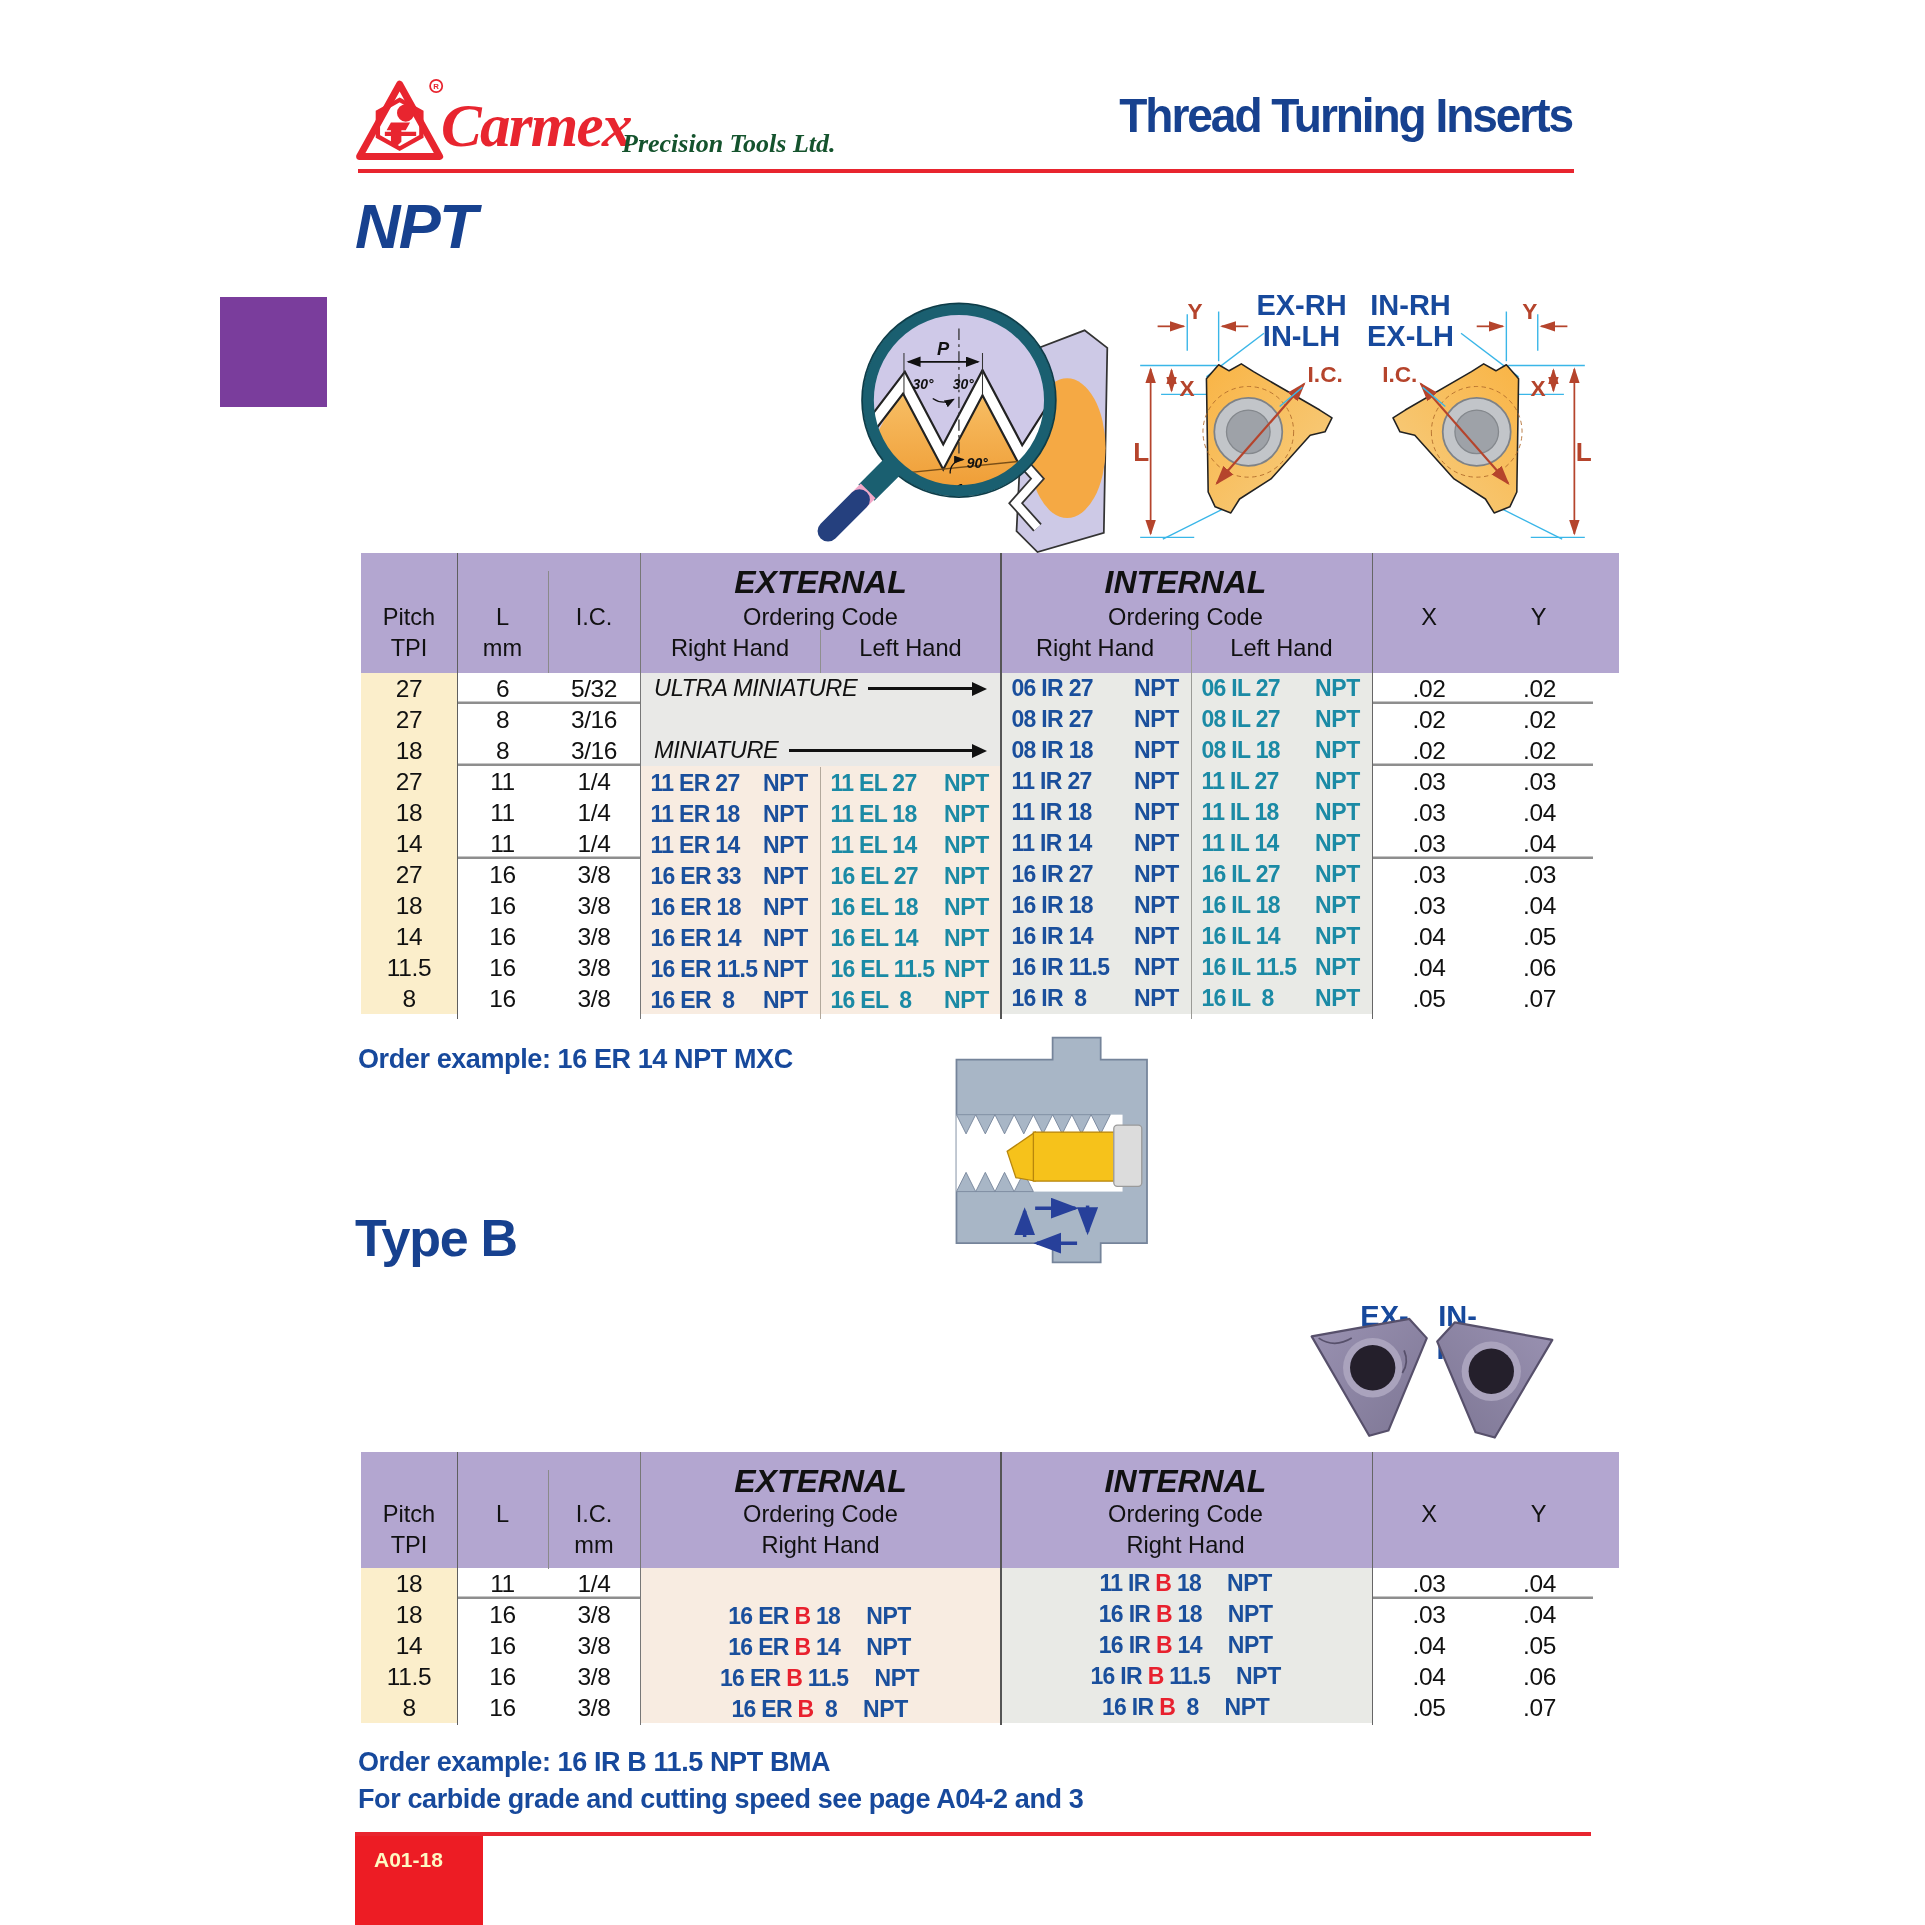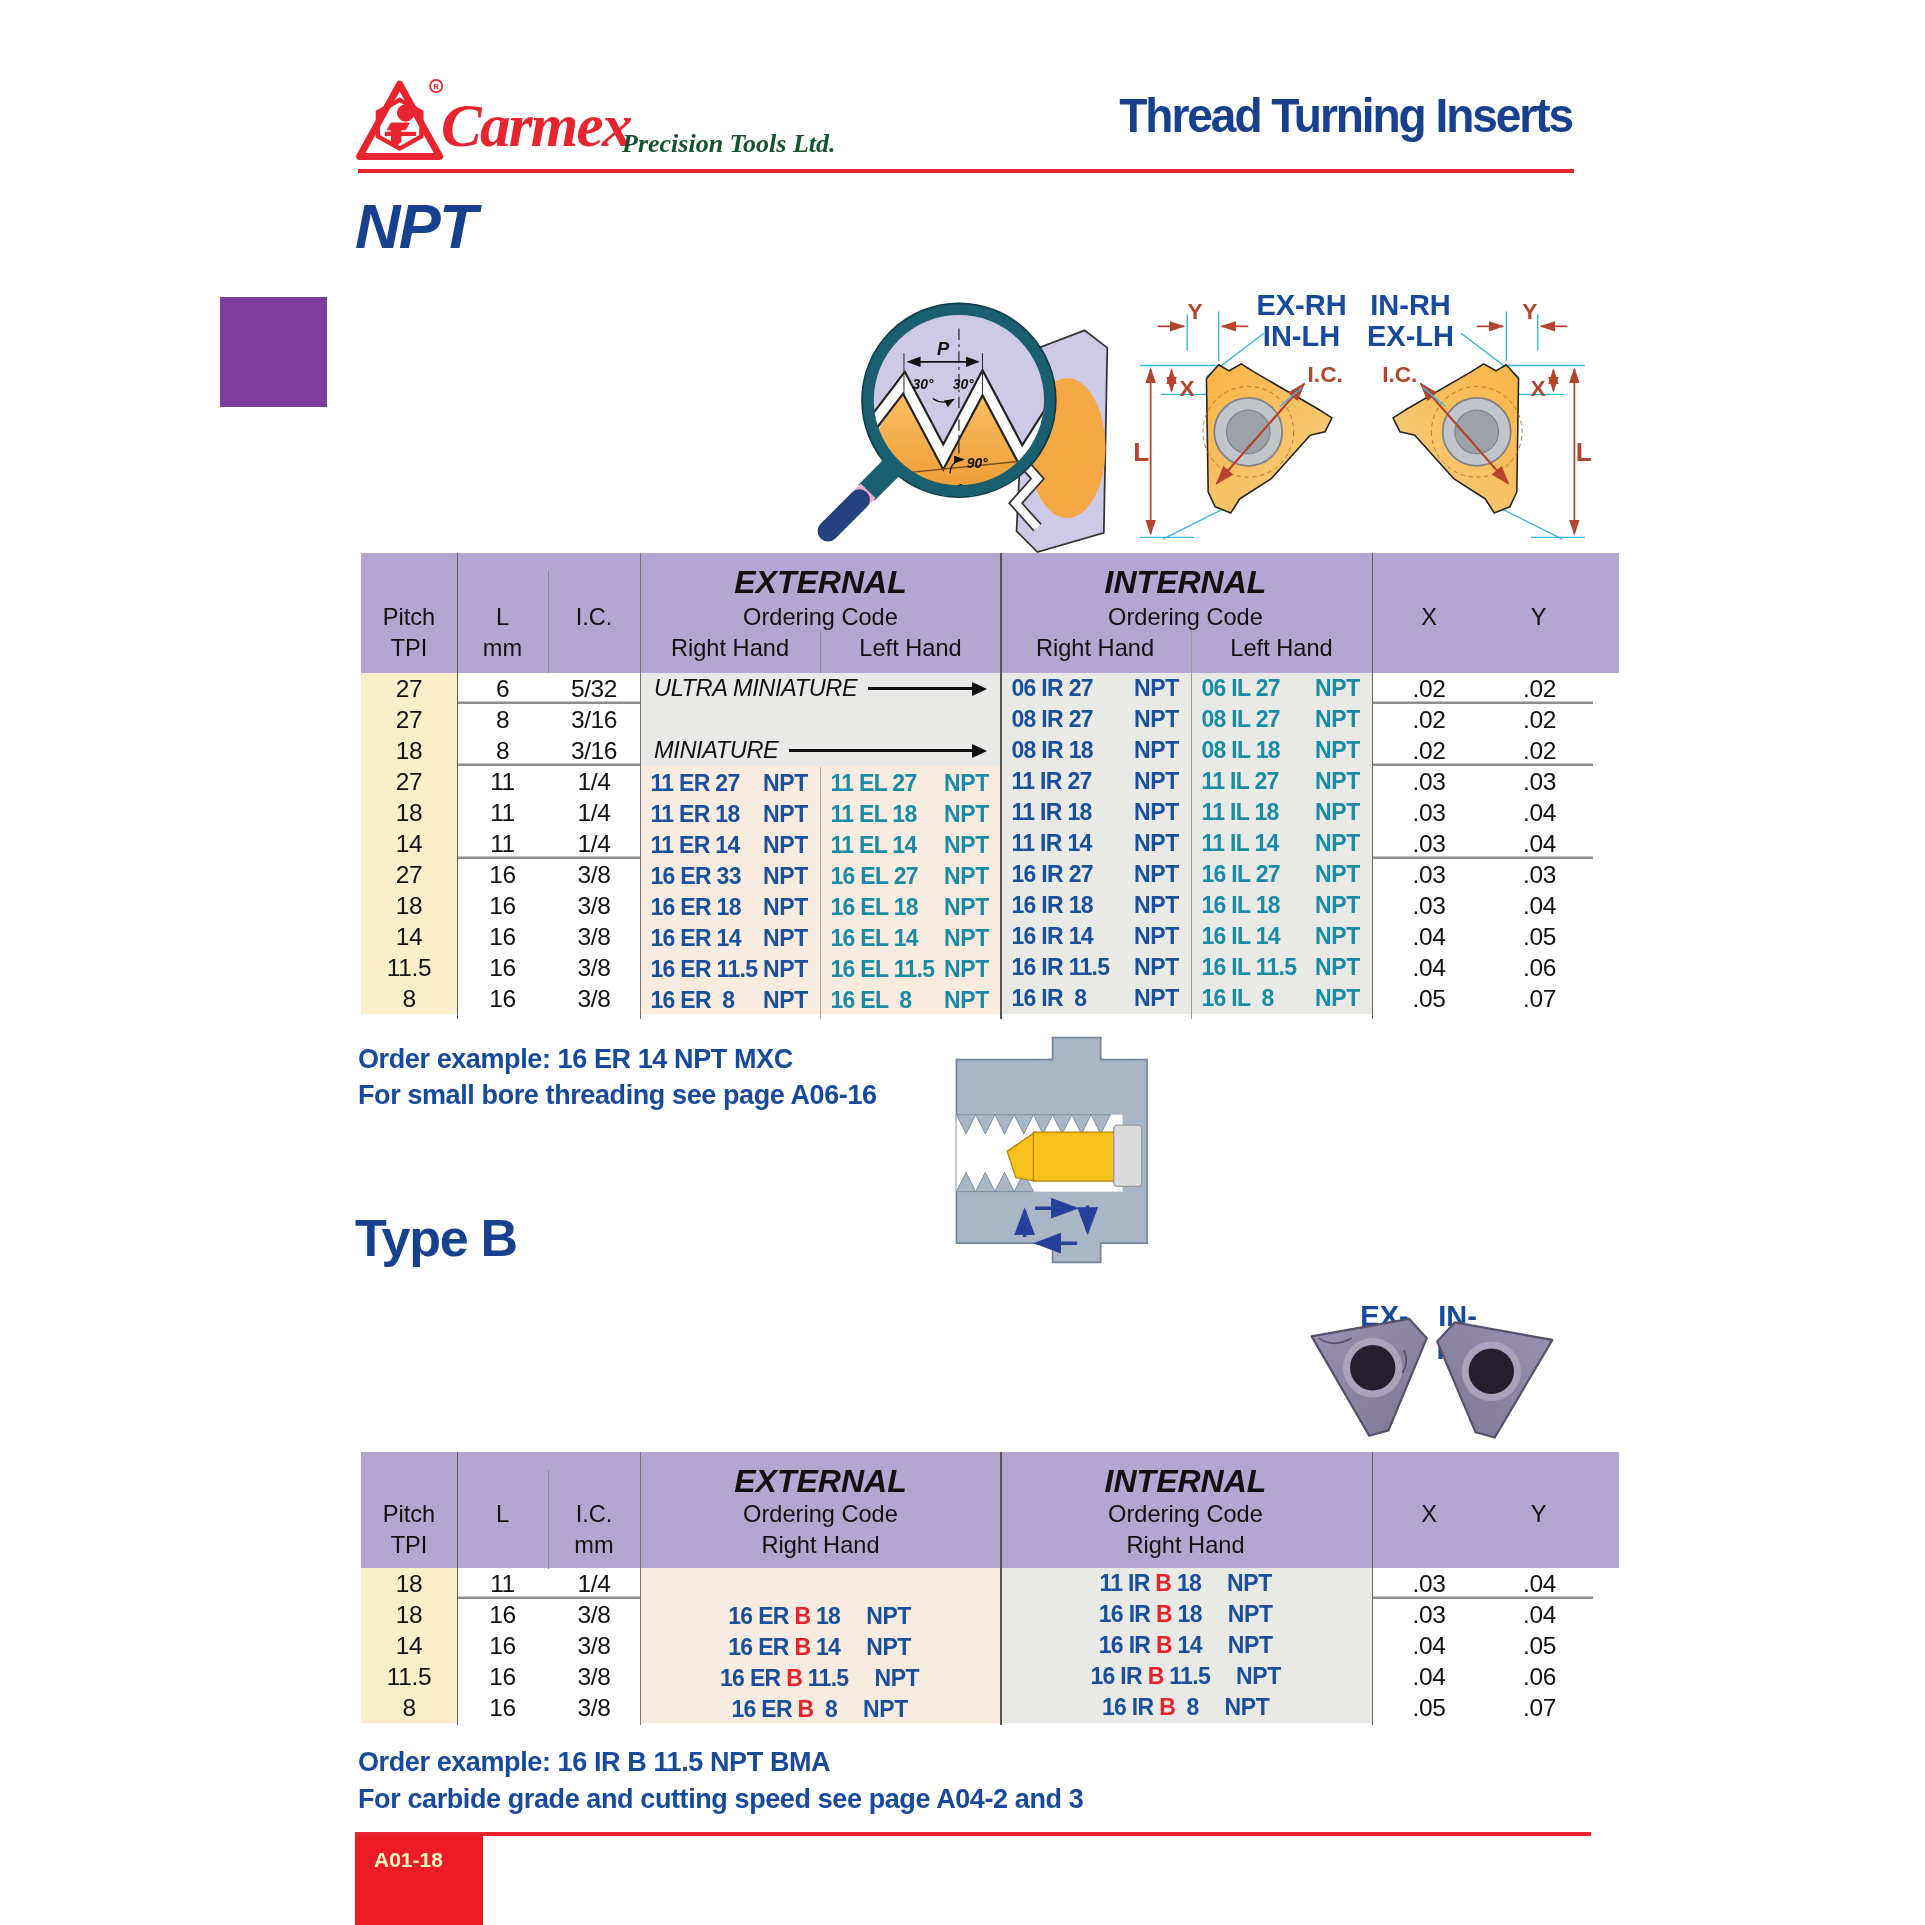--- a/index.html
+++ b/index.html
@@ -454,21 +454,20 @@
     <div class="vl" style="left:187px;top:17.5px;height:102px;background:#8a8a8a;"></div>
     <div class="vl" style="left:279px;top:0;height:466px;background:#777;"></div>
     <div class="vl" style="left:459px;top:77px;height:43px;background:#8f8f8f;"></div>
     <div class="vl" style="left:459px;top:214px;height:252px;background:#b3a99c;"></div>
     <div class="vl" style="left:639px;top:0;height:466px;width:1.7px;background:#555;"></div>
     <div class="vl" style="left:830px;top:77px;height:389px;background:#9a9a96;"></div>
     <div class="vl" style="left:1011px;top:0;height:466px;background:#666;"></div>
   </div>
 
   <div class="note" style="top:1044px;">Order example: 16 ER 14 NPT MXC</div>
-  <div class="note" style="top:1080px;">For small bore threading see page A06-16</div>
 
   <svg class="abs" style="left:904px;top:1029px;" width="271" height="236" viewBox="0 0 310 270">
     <defs>
       <marker id="mblu" markerWidth="9" markerHeight="8" refX="7" refY="3" orient="auto">
         <path d="M0,0 L8,3 L0,6 Z" fill="#27409a"></path>
         </marker>
     </defs>
     <path d="M60,35 L170,35 L170,10 L225,10 L225,35 L278,35 L278,245 L225,245 L225,267 L170,267 L170,245 L60,245 Z" fill="#a8b6c6" stroke="#75849a" stroke-width="2"></path>
     <rect x="60" y="98" width="190" height="88" fill="#fff"></rect>
     <g fill="#a8b6c6" stroke="#75849a" stroke-width="1">

